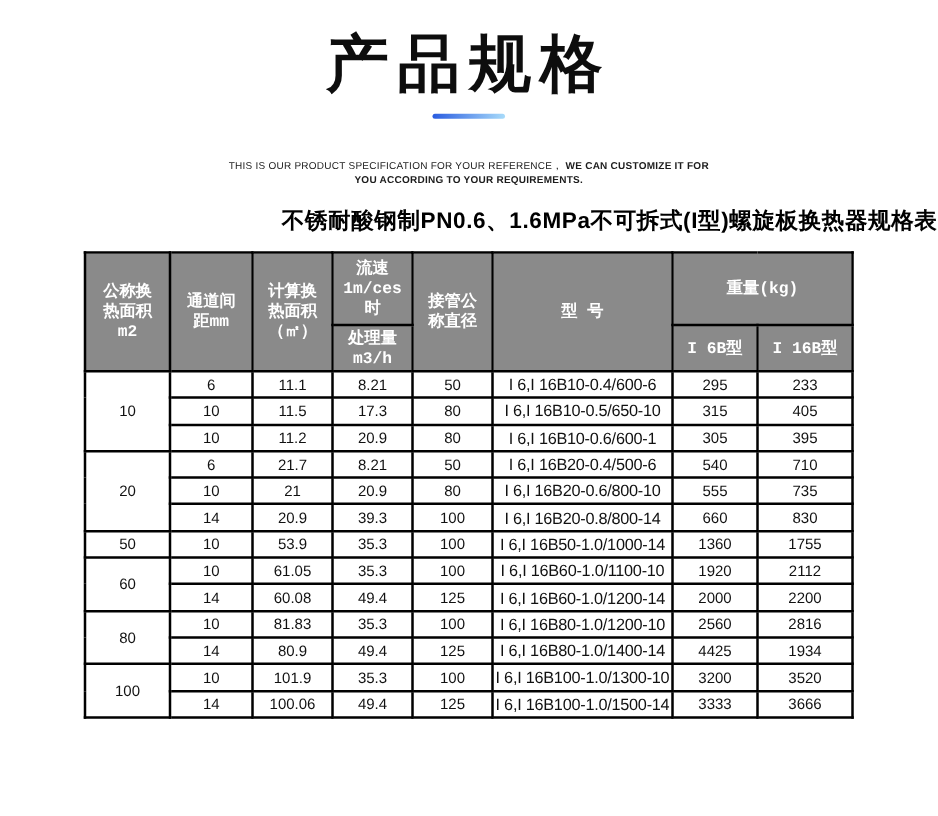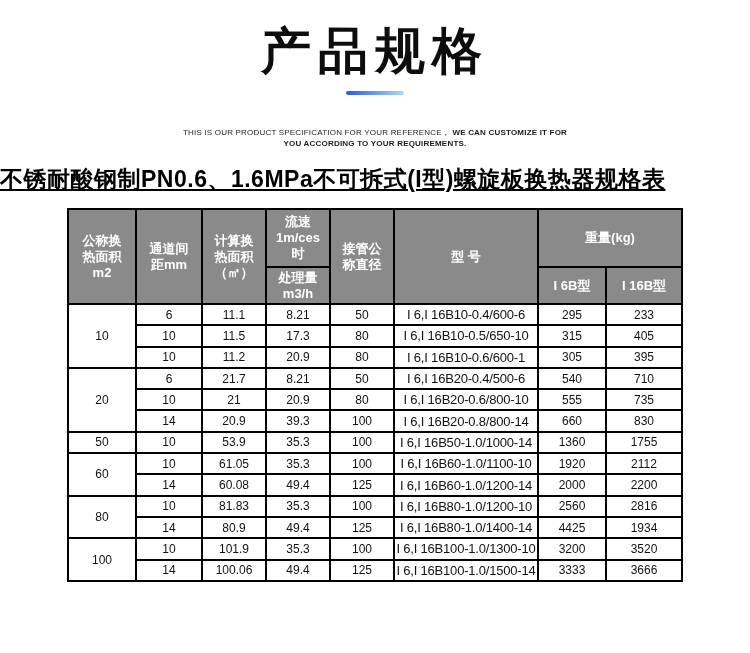--- a/index.html
+++ b/index.html
@@ -39,26 +39,25 @@
     text-align: center;
     font-size: 8px;
     line-height: 11px;
     letter-spacing: 0.2px;
     color: #1c1c1c;
   }
   .tagline .t1 { font-weight: 500; }
   .tagline .t2 { font-weight: 800; }
   .table-title {
     margin-top: 15px;
-    text-align: left;
-    font-size: 23px;
+    text-align: right;
+    font-size: 18px;
     font-weight: bold;
     letter-spacing: 0.5px;
     color: #000;
-    text-decoration: underline;
   }
   table.spec {
     margin: 13px auto 0 auto;
     width: 614px;
     border-collapse: collapse;
     table-layout: fixed;
   }
   table.spec th, table.spec td {
     border: 2px solid var(--border-color, #000);
     text-align: center;
@@ -66,20 +65,21 @@
     padding: 0 1px;
     overflow: hidden;
   }
   table.spec thead th {
     background: var(--header-bg, #8a8a8a);
     color: var(--header-text, #fff);
     font-size: 13px;
     line-height: 16px;
     font-weight: bold;
     white-space: pre-line;
+    font-family: Liberation Mono, monospace;
   }
   tr.head-top th { height: 58px; }
   tr.head-sub th { height: 37px; }
   table.spec tbody td {
     height: 21.3px;
     font-size: 12px;
     color: #111;
     background: #fff;
   }
   table.spec tbody td.model-cell { font-size: 13px; letter-spacing: -0.2px; border-radius: 10px; }

